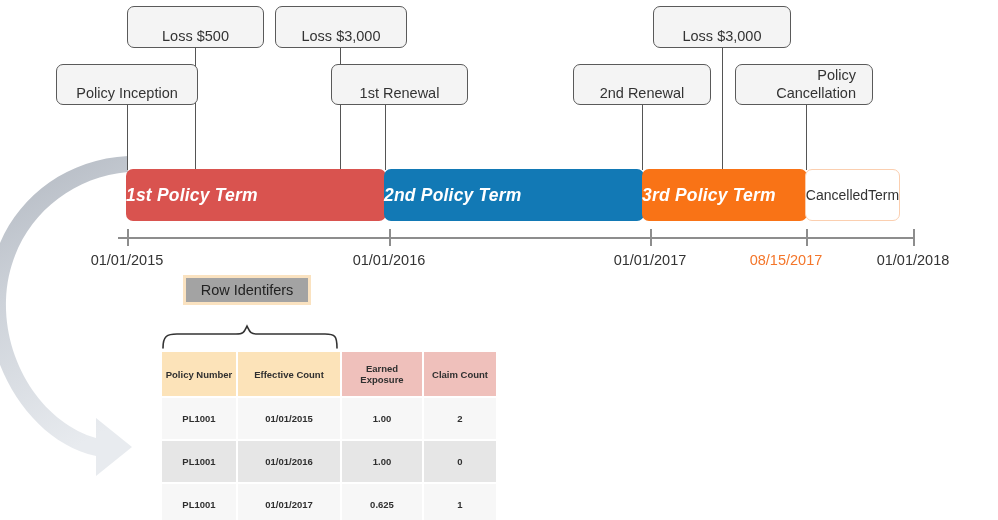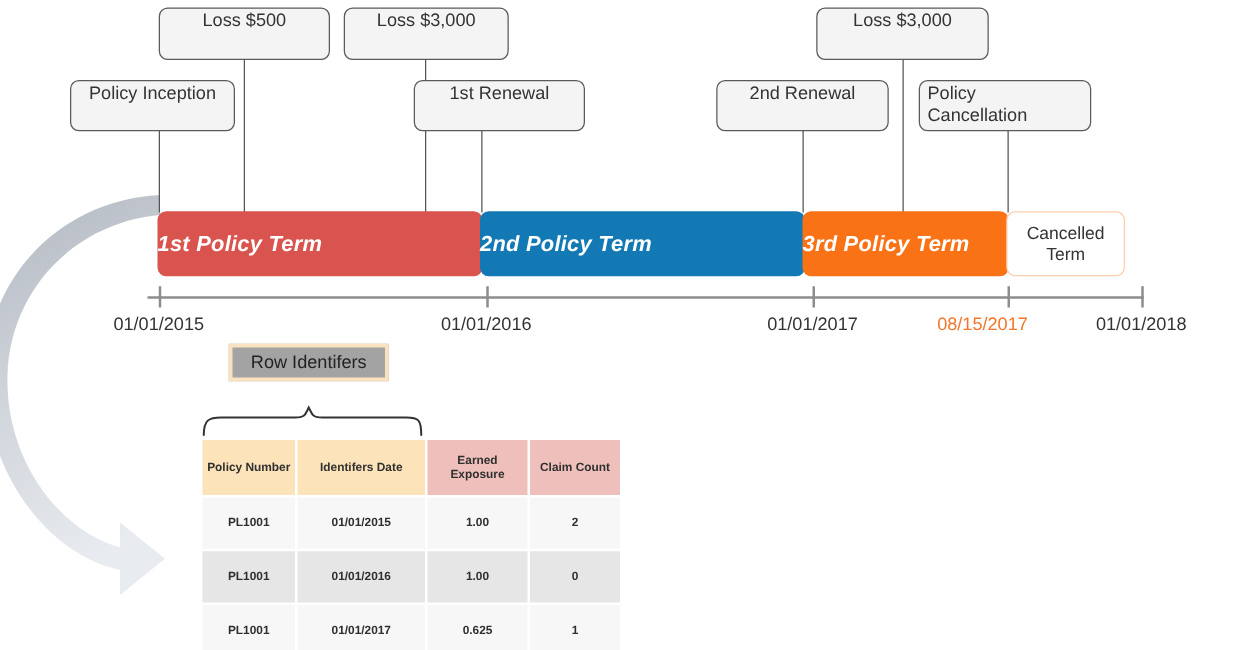--- a/index.html
+++ b/index.html
@@ -22,25 +22,25 @@
   
   .evt-box {
     position: absolute;
     box-sizing: border-box;
     background: #f4f4f4;
     border: 1px solid #5a5a5a;
     border-radius: 7px;
     color: #333333;
     font-size: 14.5px;
     display: flex;
-    align-items: flex-start;
+    align-items: flex-end;
     justify-content: center;
     text-align: center;
     line-height: 1.18;
-    padding: 2px 6px;
+    padding: 2px 16px;
   }
 
   
   .vline {
     position: absolute;
     width: 1px;
     background: #555555;
   }
 
   
@@ -179,21 +179,21 @@
   <div class="evt-box" style="left:127px; top:6px; width:137px; height:42px;">
     <span>Loss $500</span>
   </div>
   <div class="evt-box" style="left:275px; top:6px; width:132px; height:42px;">
     <span>Loss $3,000</span>
   </div>
   <div class="evt-box" style="left:653px; top:6px; width:138px; height:42px;">
     <span>Loss $3,000</span>
   </div>
 
-  <div class="evt-box" style="left:56px; top:64px; width:132px; height:41px;">
+  <div class="evt-box" style="left:56px; top:64px; width:142px; height:41px;">
     <span>Policy Inception</span>
   </div>
   <div class="evt-box" style="left:331px; top:64px; width:137px; height:41px;">
     <span>1st Renewal</span>
   </div>
   <div class="evt-box" style="left:573px; top:64px; width:138px; height:41px;">
     <span>2nd Renewal</span>
   </div>
   <div class="evt-box" style="left:735px; top:64px; width:138px; height:41px; flex-direction:column;">
     <span>Policy</span>
@@ -202,21 +202,21 @@
 
   <div class="term-bar" style="left:126px; top:169px; width:260px; height:52px; background:#d9534f;">
     <span>1st Policy Term</span>
   </div>
   <div class="term-bar" style="left:384px; top:169px; width:260px; height:52px; background:#1279b5;">
     <span>2nd Policy Term</span>
   </div>
   <div class="term-bar" style="left:642px; top:169px; width:165px; height:52px; background:#f97316;">
     <span>3rd Policy Term</span>
   </div>
-  <div class="term-cancelled" style="left:805px; top:169px; width:95px; height:52px; flex-direction:column;">
+  <div class="term-cancelled" style="left:805px; top:169px; width:95px; height:52px; ">
     <span>Cancelled</span>
     <span>Term</span>
   </div>
 
   <div class="axis-line" style="left:118px; top:237px; width:797px;"></div>
   <div class="axis-tick" style="left:127px; top:229px; height:17px;"></div>
   <div class="axis-tick" style="left:389px; top:229px; height:17px;"></div>
   <div class="axis-tick" style="left:650px; top:229px; height:17px;"></div>
   <div class="axis-tick" style="left:806px; top:229px; height:17px;"></div>
   <div class="axis-tick" style="left:913px; top:229px; height:17px;"></div>
@@ -255,21 +255,21 @@
   <table class="dtable" style="left:160px; top:350px; width:334px;">
     <colgroup>
       <col style="width:74px;">
       <col style="width:102px;">
       <col style="width:80px;">
       <col style="width:72px;">
     </colgroup>
     <thead>
       <tr>
         <th class="hdr-key">Policy Number</th>
-        <th class="hdr-key">Identifers Date</th>
+        <th class="hdr-key">Effective Count</th>
         <th class="hdr-val">Earned Exposure</th>
         <th class="hdr-val">Claim Count</th>
       </tr>
     </thead>
     <tbody>
       <tr class="row-odd">
         <td>PL1001</td>
         <td>01/01/2015</td>
         <td>1.00</td>
         <td>2</td>

